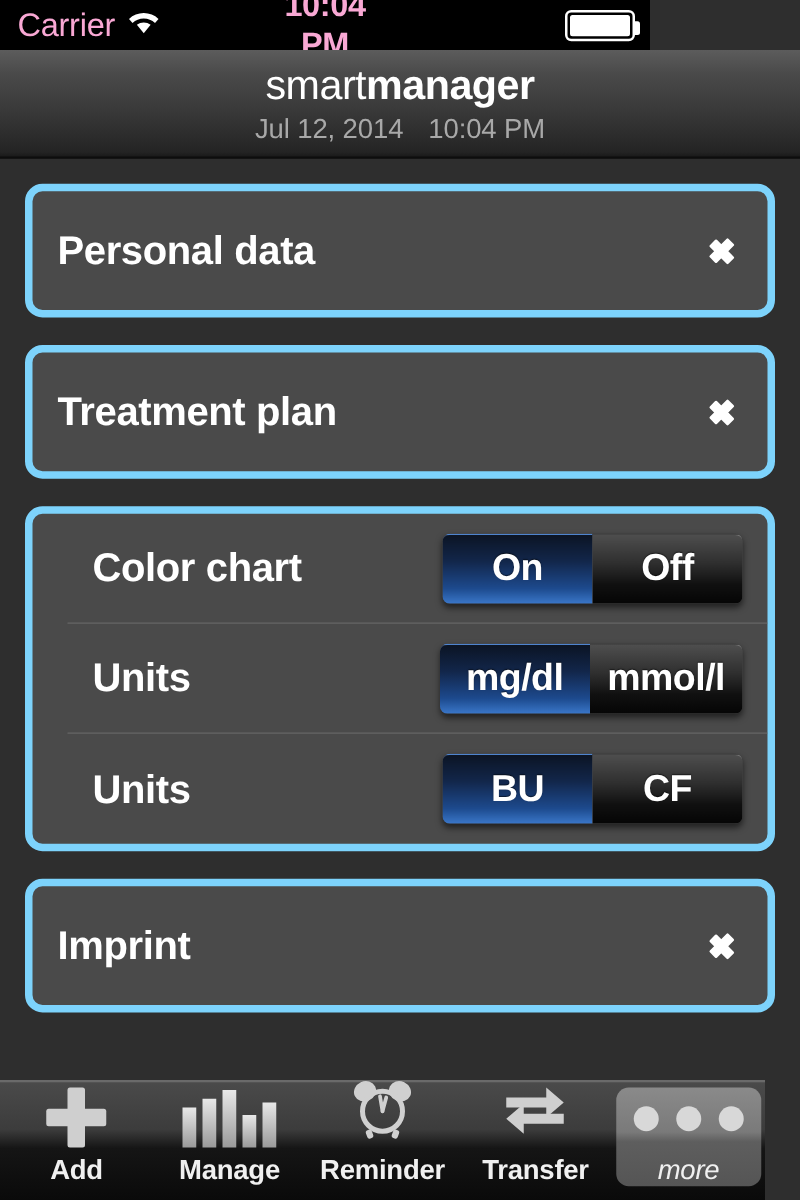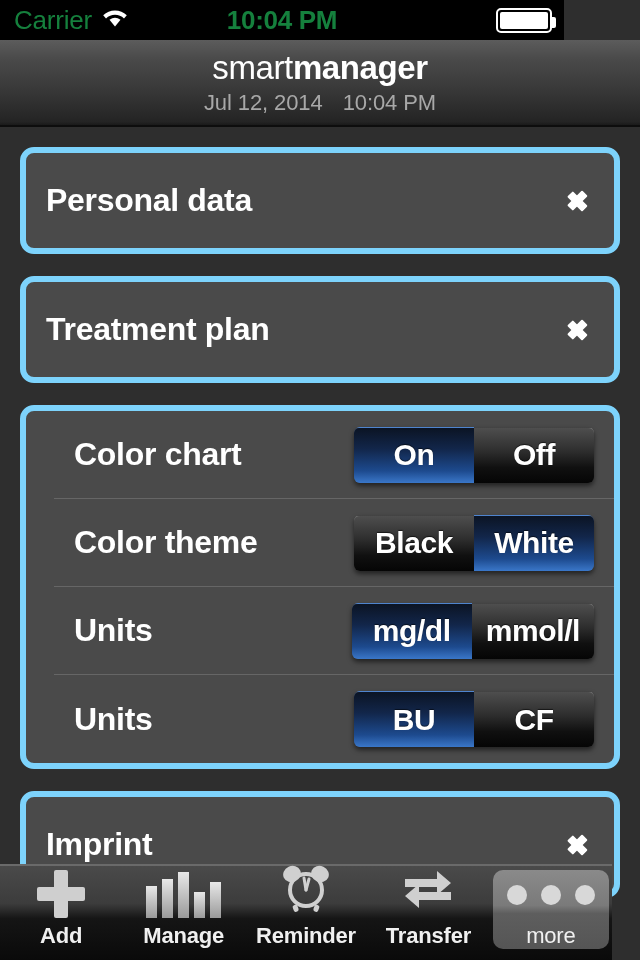--- a/index.html
+++ b/index.html
@@ -7,22 +7,22 @@
     width:640px; height:960px;
     background:#2e2e2e;
     font-family:"Liberation Sans", sans-serif;
     overflow:hidden;
     -webkit-font-smoothing:antialiased;
   }
   .phone { position:relative; width:640px; height:960px; background:#2e2e2e; }
 
   
   .statusbar {
-    position:absolute; top:0; left:0; width:564px; height:40px;
-    background:#000; color:#15803d;
+    position:absolute; top:0; left:0; width:520px; height:40px;
+    background:#000; color:#f9a8d4;
     display:flex; align-items:center;
   }
   .sb-left { display:flex; align-items:center; gap:8px; padding-left:14px; width:220px; }
   .sb-carrier { font-size:26px; letter-spacing:-0.2px; }
   .wifi-icon { display:block; }
   .sb-center { flex:1; text-align:center; font-size:26px; font-weight:bold; letter-spacing:-0.3px; }
   .sb-right { width:220px; display:flex; justify-content:flex-end; align-items:center; padding-right:12px; }
   .battery { position:relative; width:56px; height:25px; border:2px solid #fff; border-radius:5px; background:#000; }
   .battery-fill { position:absolute; top:2px; left:2px; bottom:2px; right:2px; background:#fff; border-radius:2px; }
   .battery-cap { position:absolute; right:-6px; top:7px; width:4px; height:11px; background:#fff; border-radius:0 2px 2px 0; }
@@ -88,21 +88,21 @@
   .toolbar {
     position:absolute; bottom:0; left:0; width:612px; height:96px;
     background:linear-gradient(to bottom,#4a4a4a 0%, #3c3c3c 40%, #151515 56%, #0a0a0a 100%);
     border-top:2px solid #6a6a6a;
     display:flex; align-items:flex-start;
   }
   .tab {
     flex:1; display:flex; flex-direction:column; align-items:center; justify-content:center;
     gap:5px; margin:4px 3px; border-radius:10px;
   }
-  .tab.selected { background:linear-gradient(to bottom,#8a8a8a 0%, #7a7a7a 45%, #5e5e5e 55%, #555 100%); }
+  .tab.selected { background:linear-gradient(to bottom,#8a8a8a 0%, #7a7a7a 45%, #5e5e5e 55%, #555 100%);font-style:italic; }
   .tab-label { font-size:22px; color:#f0f0f0; font-weight:bold; letter-spacing:-0.2px; }
   .tab.selected .tab-label { font-weight:normal; }
   .icon-wrap { height:48px; display:flex; align-items:flex-end; justify-content:center; }
 
   .ic-plus { position:relative; width:48px; height:48px; }
   .ic-plus:before, .ic-plus:after { content:""; position:absolute; background:#cfcfcf; border-radius:2px; }
   .ic-plus:before { left:0; top:17px; width:48px; height:14px; }
   .ic-plus:after  { top:0; left:17px; width:14px; height:48px; }
 
   .ic-bars { display:flex; align-items:flex-end; gap:5px; height:46px; }
@@ -164,27 +164,20 @@
     <div class="card seg-card">
 
       <div class="seg-row">
         <span class="seg-label">Color chart</span>
         <span class="segctl">
           <span class="seg on">On</span>
           <span class="seg off">Off</span>
         </span>
       </div>
 
-      <div class="seg-row">
-        <span class="seg-label">Color theme</span>
-        <span class="segctl">
-          <span class="seg off">Black</span>
-          <span class="seg on">White</span>
-        </span>
-      </div>
 
       <div class="seg-row">
         <span class="seg-label">Units</span>
         <span class="segctl">
           <span class="seg on">mg/dl</span>
           <span class="seg off">mmol/l</span>
         </span>
       </div>
 
       <div class="seg-row">

